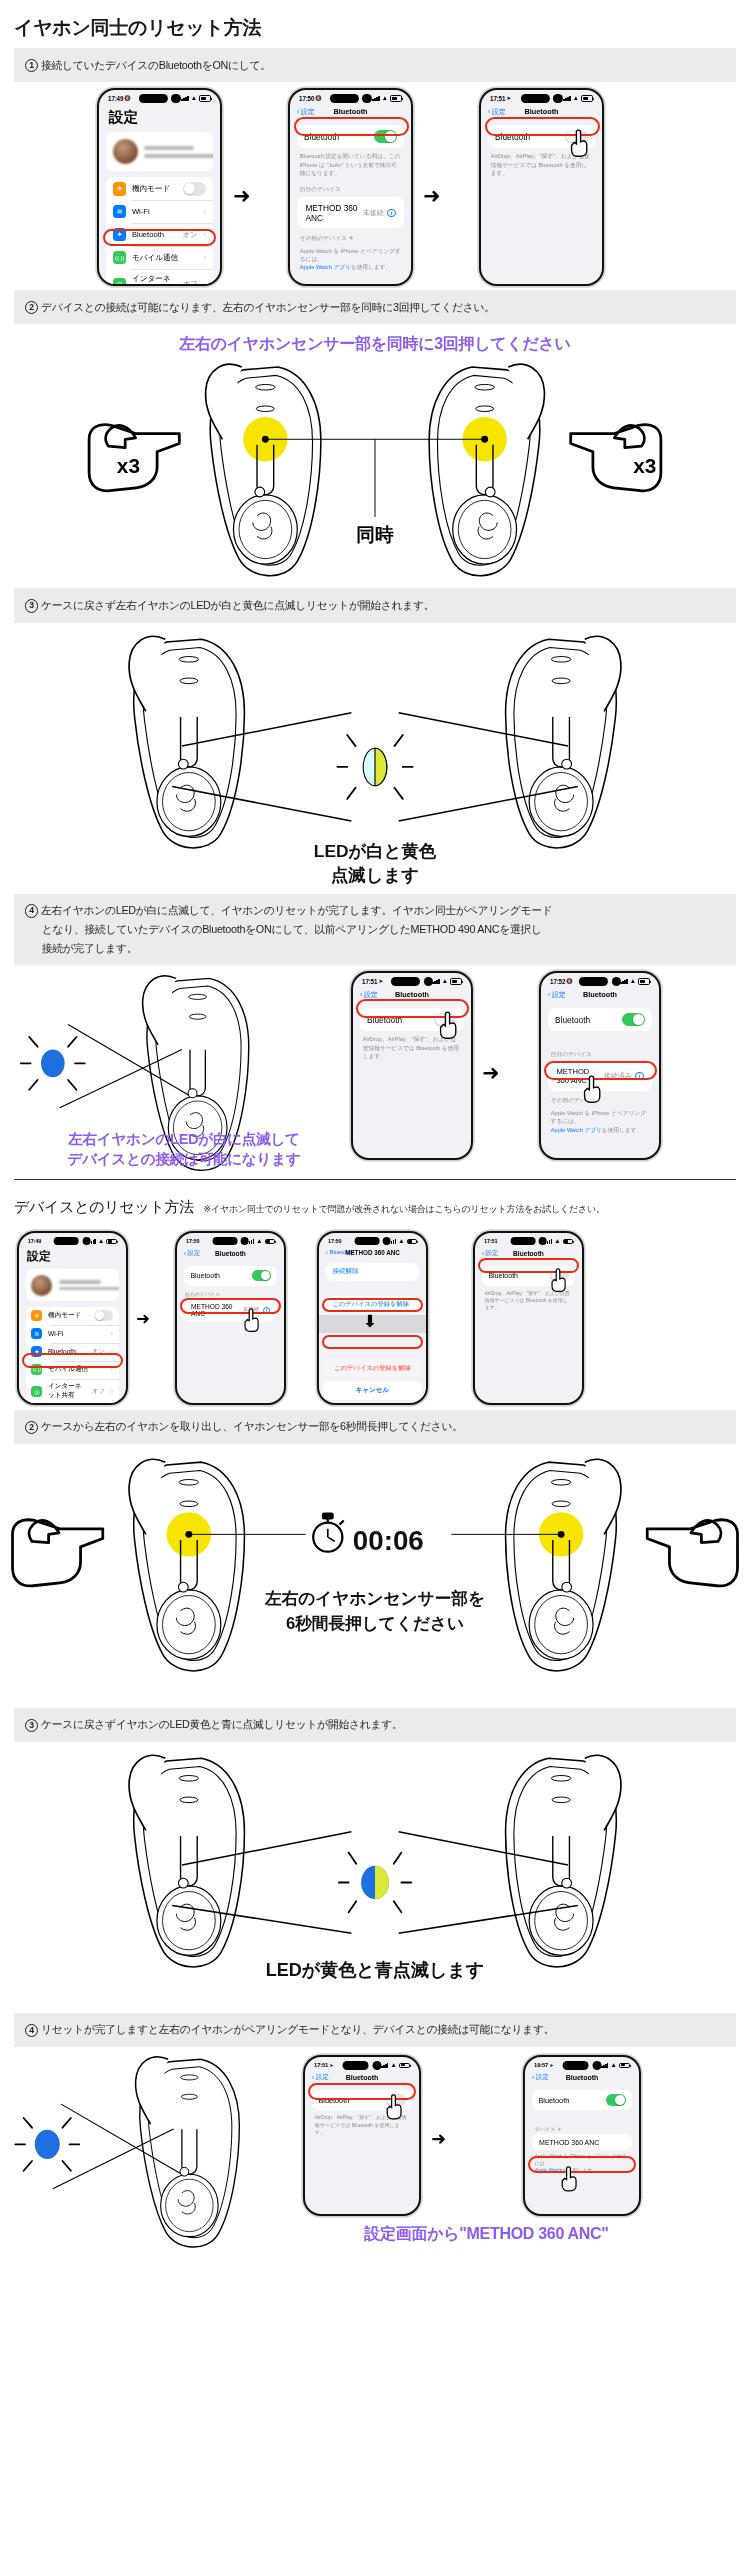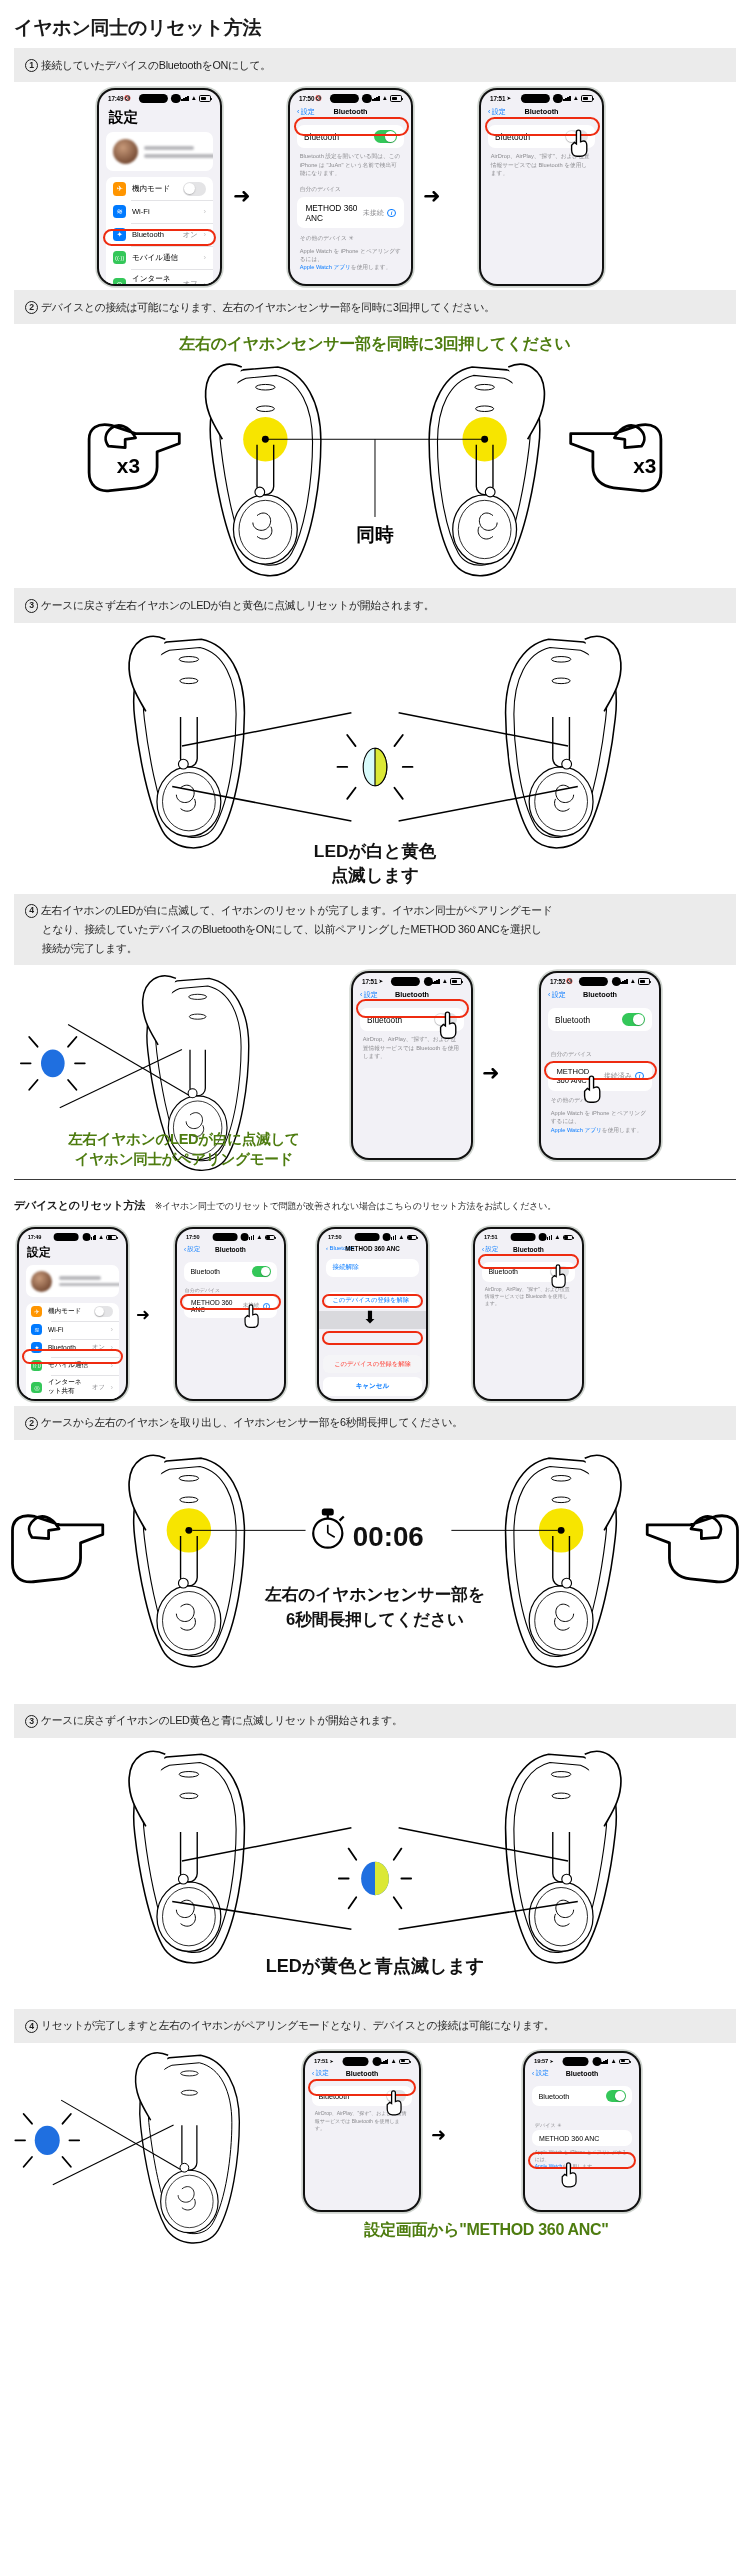--- a/index.html
+++ b/index.html
@@ -18,21 +18,21 @@
   
   .doc-title {
     font-size: 19px; font-weight: 700; color: #1a1a1a;
     letter-spacing: -0.3px; padding: 15.3px 0 7px 14px; border-radius: 9px;
   }
   .section-title-row {
     display: flex; align-items: baseline; gap: 9.7px;
     padding: 18px 0 8.3px 14px;
   }
   .section-title {
-    font-size: 11px; font-weight: 700; color: #1a1a1a; letter-spacing: -0.3px;
+    font-size: 15px; font-weight: 400; color: #1a1a1a; letter-spacing: -0.3px;
     white-space: nowrap;
   }
   .section-note { font-size: 9px; color: #2b2b2b; letter-spacing: -0.2px; }
   .rule { height: 1.4px; background: #3a3a3a; margin: 5.6px 14px 0 14px; }
 
   
   .step-bar {
     background: #ebebeb; margin: 0 14px; padding: 7.6px 11px 7.6px 11px;
     font-size: 10.8px; color: #1d1d1d; line-height: 1.75; letter-spacing: -0.3px;
   }
@@ -126,21 +126,21 @@
   .hl {
     position: absolute; border: 2.8px solid #ee2b10; border-radius: 694px;
     pointer-events: none;
   }
   
   .hand { position: absolute; width: 21px; height: 29px; pointer-events:none; }
 
   
   .bigarrow { font-size: 21px; color: #000; font-weight: 900; line-height: 1; }
 
-  .caption { text-align: center; font-weight: 800; color: #4d7c0f; letter-spacing: -0.3px; }
+  .caption { text-align: center; font-weight: 800; color: #8b5cf6; letter-spacing: -0.3px; }
 </style>
 </head>
 <body>
 
 <div id="page">
 
   <div class="doc-title">イヤホン同士のリセット方法</div>
 
   <div class="step-bar">
     <span class="num">1</span><span>接続していたデバイスのBluetoothをONにして。</span>
@@ -430,21 +430,21 @@
           <line x1="568" y1="230" x2="580" y2="246"></line>
         </g>
       </g>
       <text x="540" y="330" font-size="25" font-weight="800" fill="#111" text-anchor="middle" font-family="Liberation Sans, sans-serif">LEDが白と黄色</text>
       <text x="540" y="364" font-size="25" font-weight="800" fill="#111" text-anchor="middle" font-family="Liberation Sans, sans-serif">点滅します</text>
     </svg>
   </div>
 
   <div class="step-bar">
     <span class="num">4</span><span>左右イヤホンのLEDが白に点滅して、イヤホンのリセットが完了します。イヤホン同士がペアリングモード</span>
-    <span class="l2">となり、接続していたデバイスのBluetoothをONにして、以前ペアリングしたMETHOD 360 ANCを選択し</span>
+    <span class="l2">となり、接続していたデバイスのBluetoothをONにして、以前ペアリングしたMETHOD 490 ANCを選択し</span>
     <span class="l2">接続が完了します。</span>
   </div>
 
   <div class="fig" style="height:208px;position:relative;">
 
     <svg viewBox="0 0 520 290" style="position:absolute;left:7px;top:4.2px;width:361px;height:202px;">
       <g fill="none" stroke="#000" stroke-width="2.2" transform="translate(190,6) scale(0.92)">
         <path d="M60 10 C20 22 8 70 14 120 C20 175 34 245 54 282 C70 312 120 316 138 286 C160 248 172 172 172 112 C172 58 150 14 110 6 Z" fill="#fff"></path>
         <path d="M64 22 C32 34 22 76 28 122 C34 172 46 236 62 270 C76 296 116 300 130 274 C150 238 160 168 160 114 C160 64 142 26 108 18 Z" fill="#fff" stroke-width="1.6"></path>
         <path d="M58 6 C32 -6 8 10 6 40 C4 70 20 92 30 110" fill="#fff" stroke-width="2.4"></path>
@@ -467,21 +467,21 @@
           <line x1="98" y1="134" x2="112" y2="134"></line>
           <line x1="44" y1="110" x2="32" y2="96"></line>
           <line x1="88" y1="110" x2="100" y2="96"></line>
           <line x1="44" y1="158" x2="32" y2="172"></line>
           <line x1="88" y1="158" x2="100" y2="172"></line>
         </g>
       </g>
     </svg>
     <div class="caption" style="position:absolute;left:7px;top:165px;width:354px;font-size:14.6px;line-height:1.35;">
       <div>左右イヤホンのLEDが白に点滅して</div>
-      <div>イヤホン同士がペアリングモード</div>
+      <div>デバイスとの接続は可能になります</div>
     </div>
 
     <div class="phone" style="position:absolute;left:351px;top:5.6px;width:122px;height:189px;">
       <div class="phone-screen">
         <div class="status">
           <div class="time">
               <span>17:51</span>
               <span style="font-size:5.6px">➤</span>
             </div>
           <div class="island">

